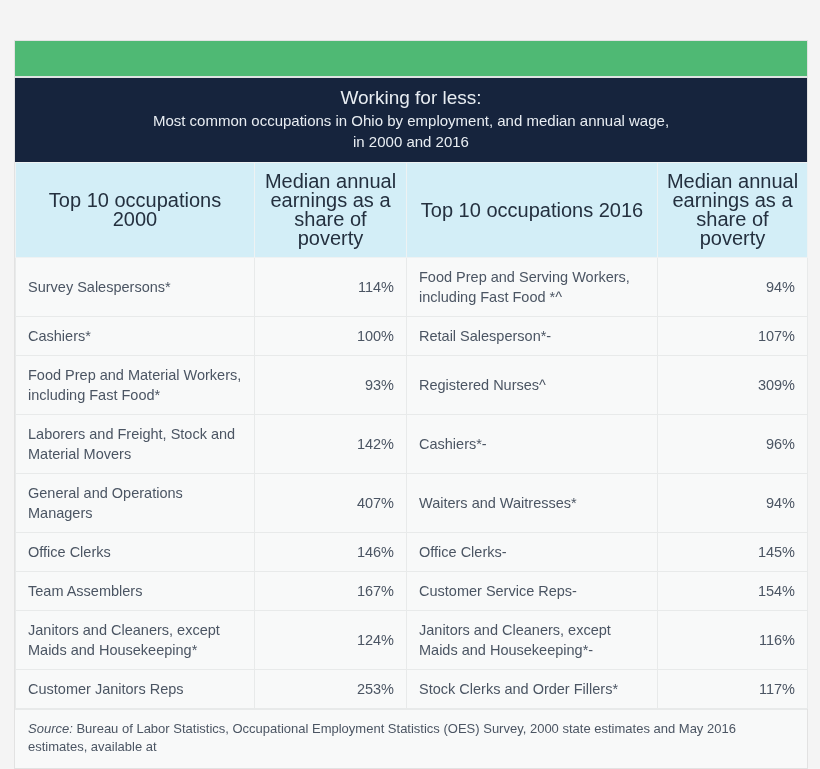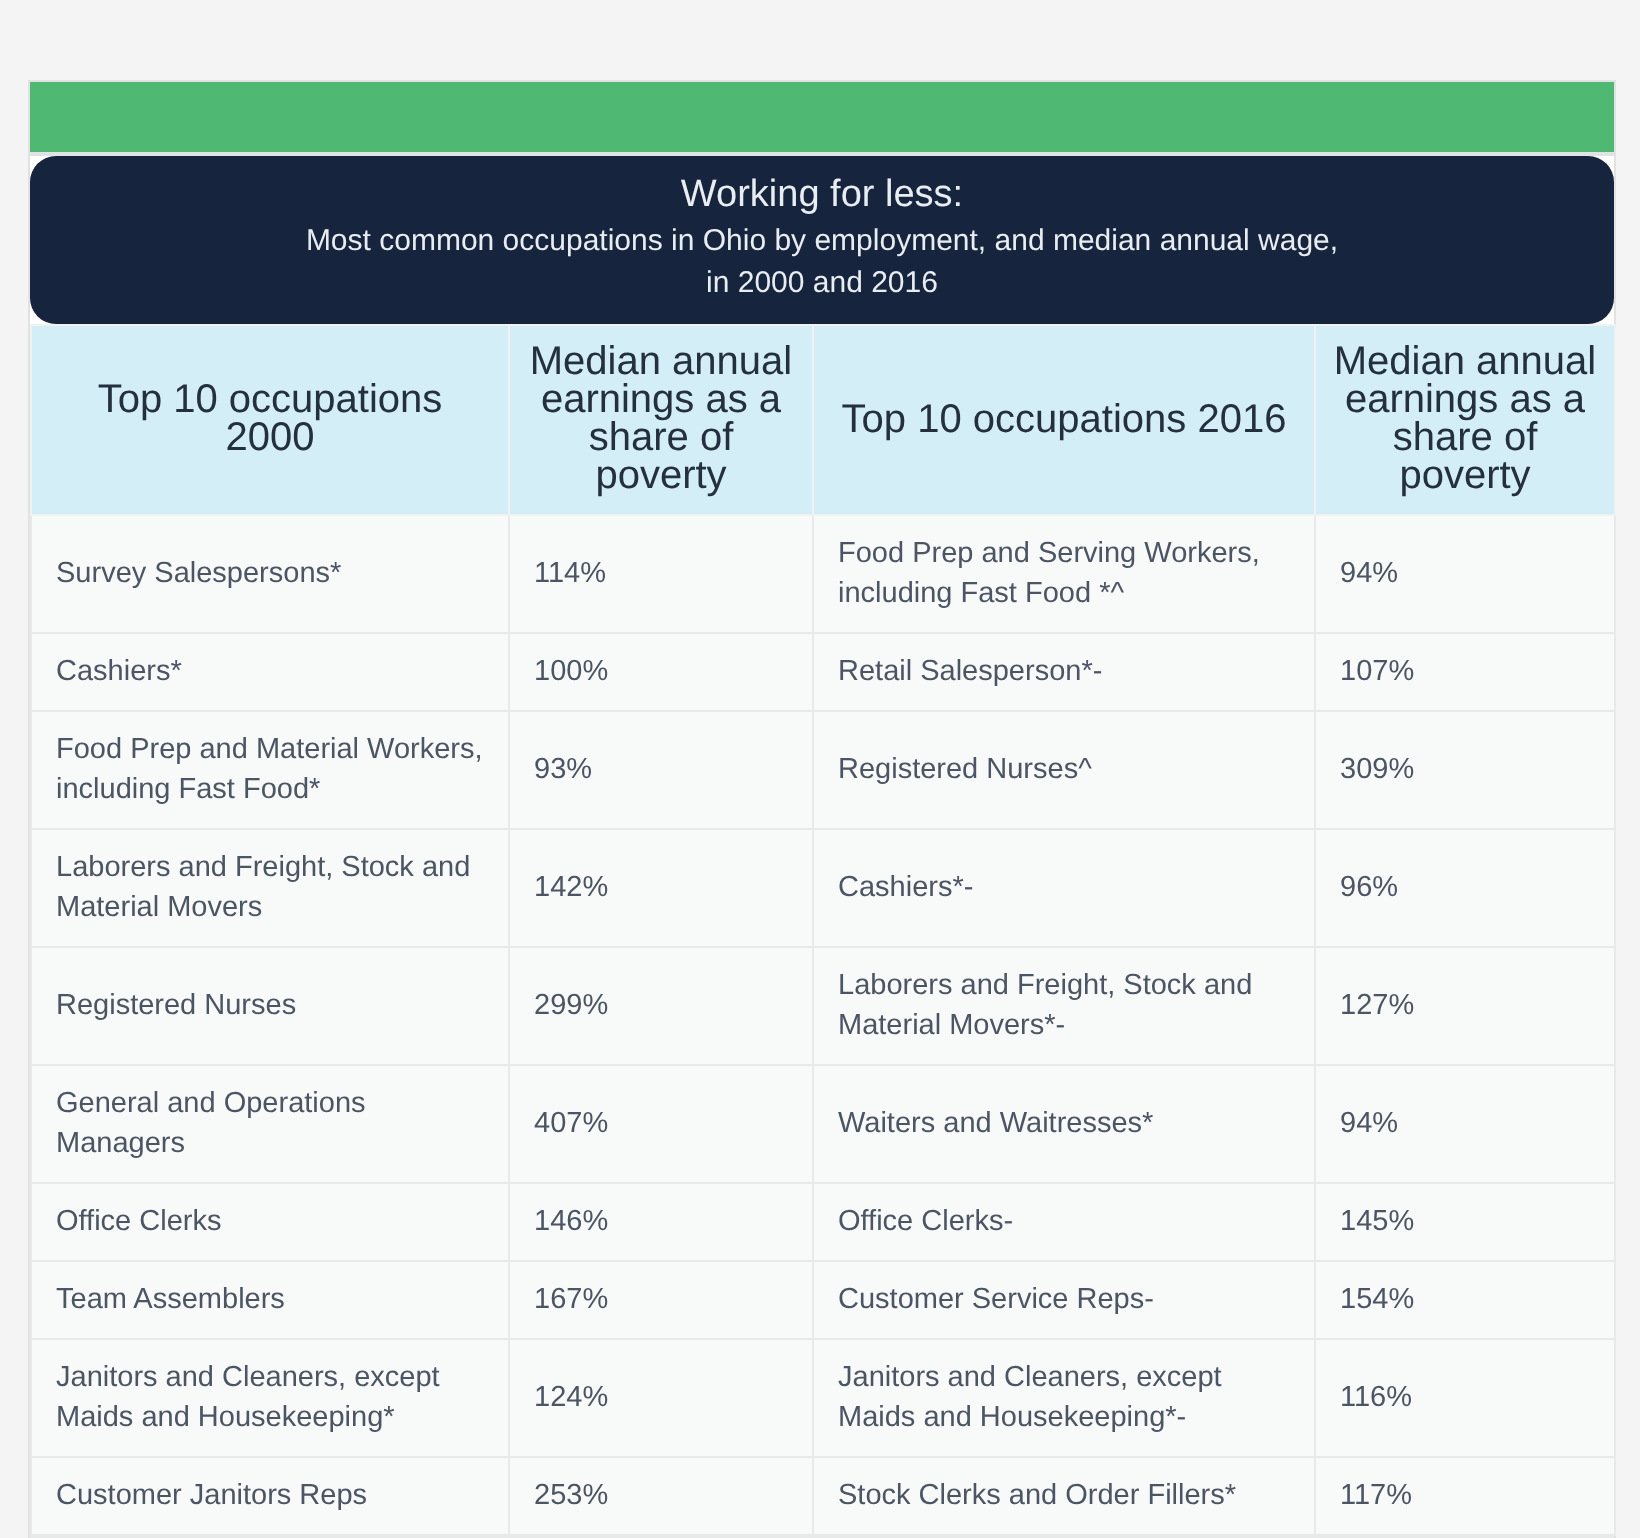--- a/index.html
+++ b/index.html
@@ -31,21 +31,20 @@
     border-bottom: 2px solid #dfe3e3;
   }
 
   
   .title-block {
     background: #16243d;
     color: #e8edf2;
     text-align: center;
     padding: 7px 30px 10px 30px;
     box-sizing: border-box;
-    border-radius: 13px;
   }
   .title-main {
     font-size: 19px;
     line-height: 25px;
     font-weight: 400;
   }
   .title-sub {
     font-size: 15px;
     line-height: 21px;
     font-weight: 400;
@@ -77,21 +76,21 @@
   table.data-table td {
     background: #f8f9f9;
     color: #4b5563;
     font-size: 14.5px;
     line-height: 20px;
     border: 1px solid #e8eaea;
     vertical-align: middle;
     padding: 9px 12px;
   }
   td.occ { text-align: left; }
-  td.pct { text-align: left; margin-left: 48px; }
+  td.pct { text-align: right; margin-left: 48px; }
 
   
   .source-note {
     background: #f8f9f9;
     border-top: 1px solid #e8eaea;
     color: #4b5563;
     font-size: 13px;
     line-height: 17.5px;
     padding: 10px 13px 13px 13px;
     text-align: left;
@@ -159,26 +158,20 @@
         <td class="occ">Registered Nurses^</td>
         <td class="pct">309%</td>
       </tr>
       <tr>
         <td class="occ">Laborers and Freight, Stock and Material Movers</td>
         <td class="pct">142%</td>
         <td class="occ">Cashiers*-</td>
         <td class="pct">96%</td>
       </tr>
       <tr>
-        <td class="occ">Registered Nurses</td>
-        <td class="pct">299%</td>
-        <td class="occ">Laborers and Freight, Stock and Material Movers*-</td>
-        <td class="pct">127%</td>
-      </tr>
-      <tr>
         <td class="occ">General and Operations Managers</td>
         <td class="pct">407%</td>
         <td class="occ">Waiters and Waitresses*</td>
         <td class="pct">94%</td>
       </tr>
       <tr>
         <td class="occ">Office Clerks</td>
         <td class="pct">146%</td>
         <td class="occ">Office Clerks-</td>
         <td class="pct">145%</td>

